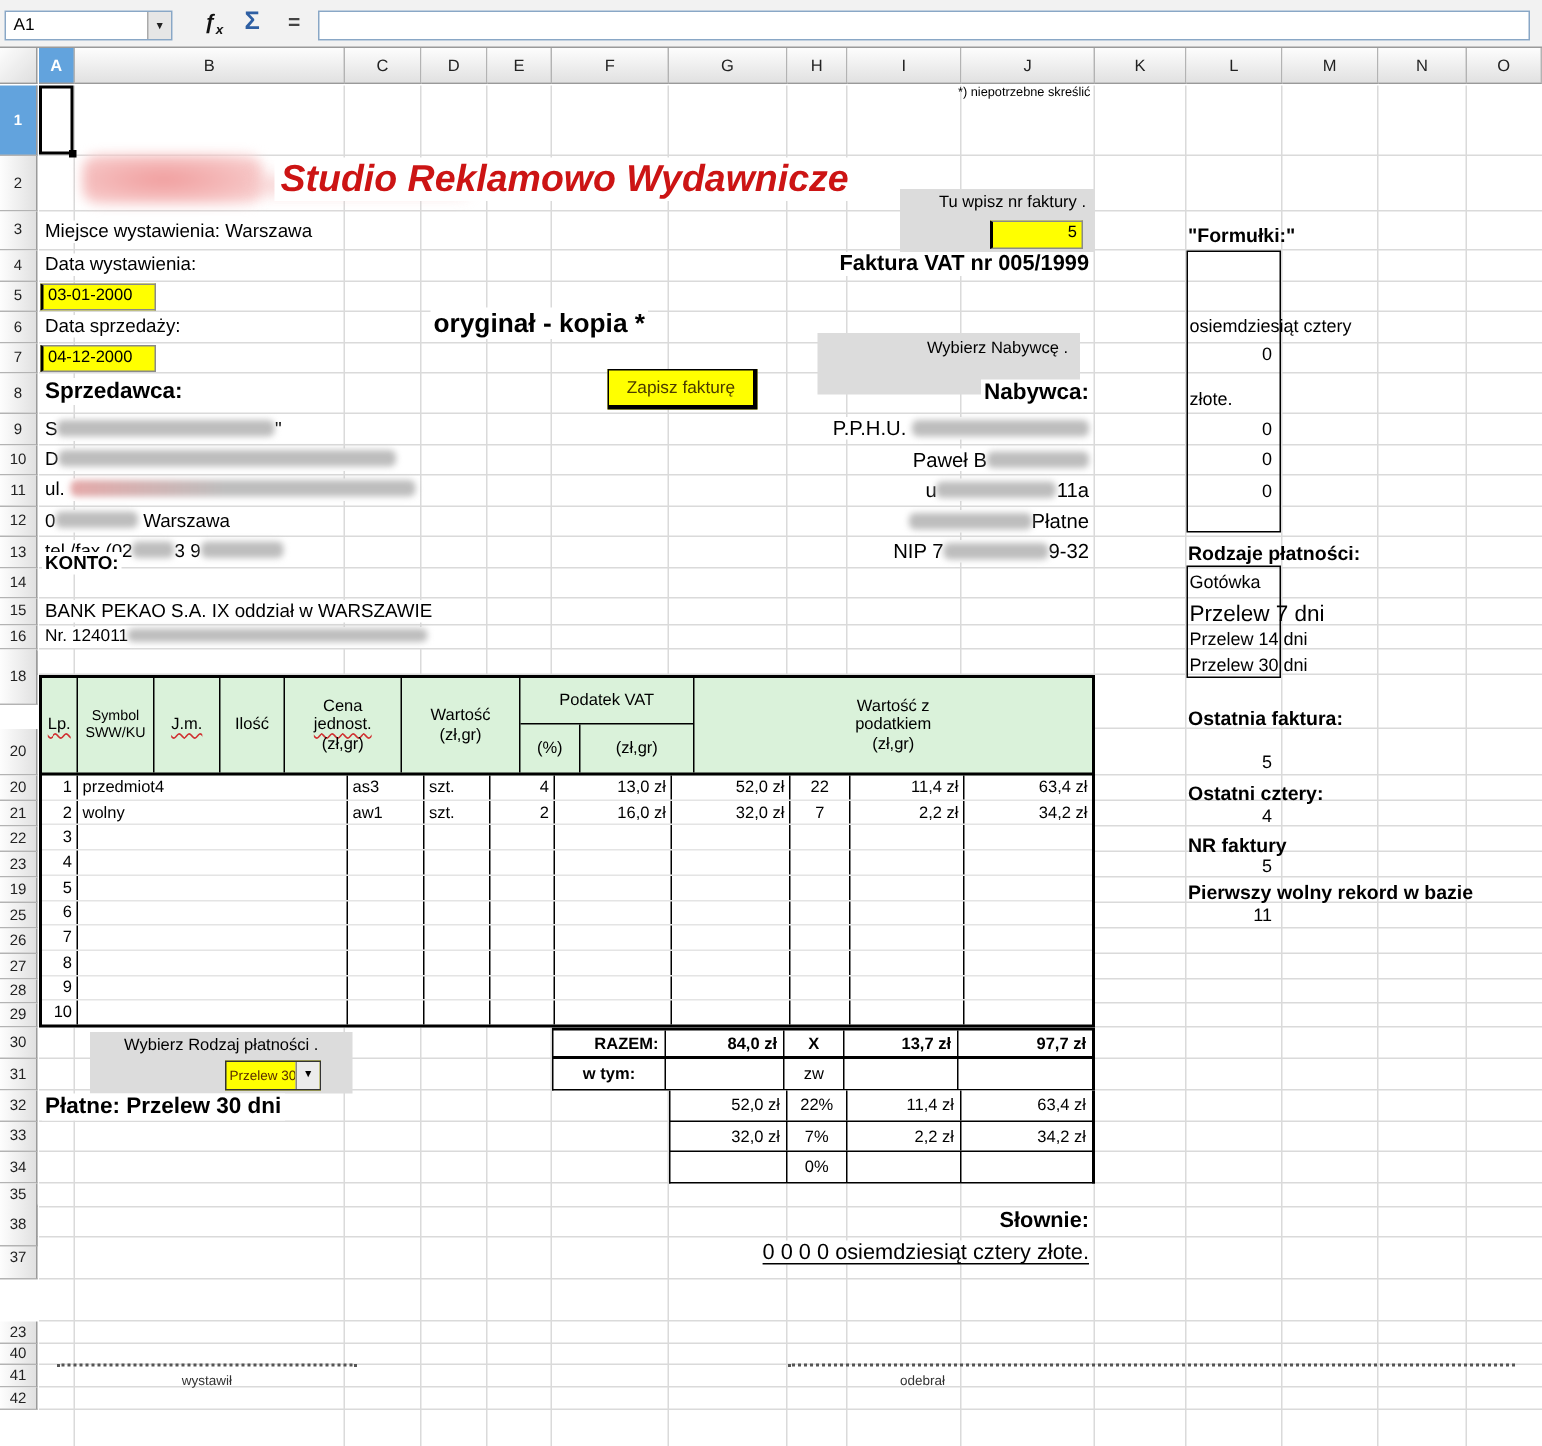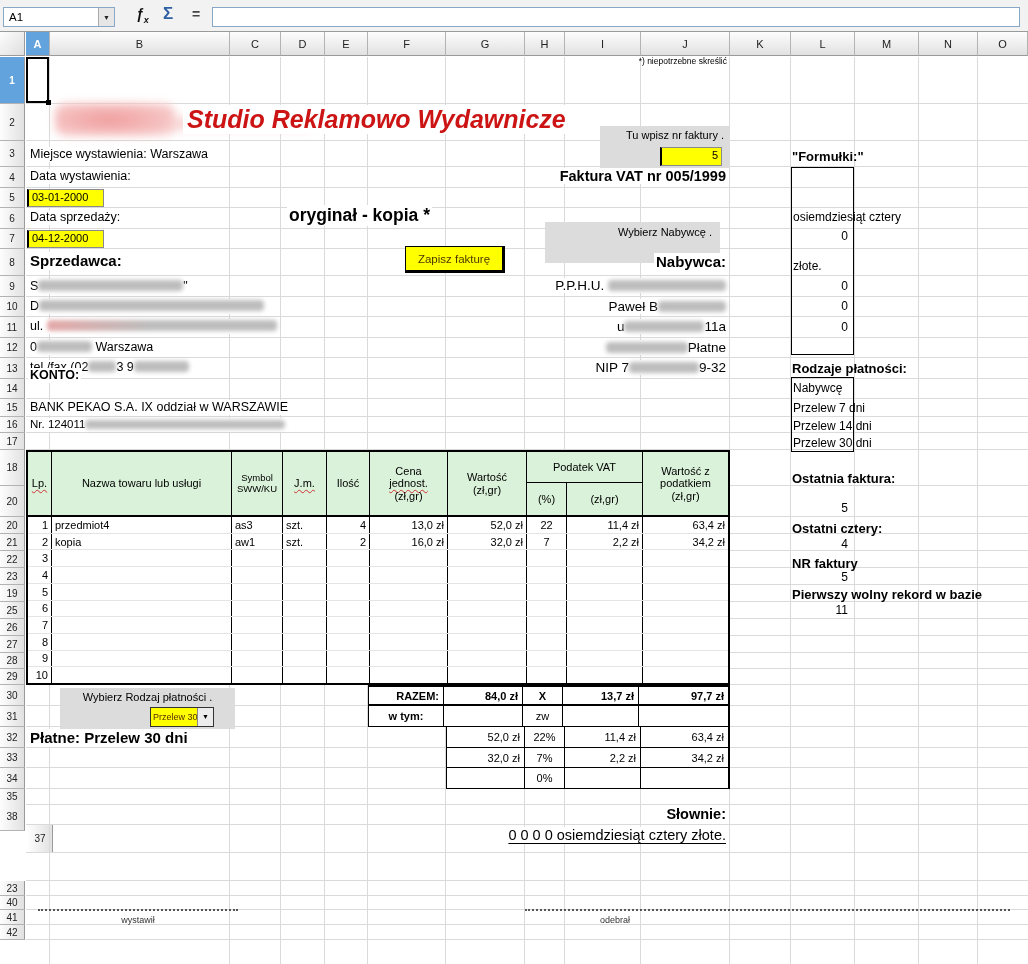--- a/index.html
+++ b/index.html
@@ -136,40 +136,40 @@
     <div class="row-hdr" style="top: 249px; height: 27px;">8</div>
     <div class="row-hdr" style="top: 276px; height: 21px;">9</div>
     <div class="row-hdr" style="top: 297px; height: 20px;">10</div>
     <div class="row-hdr" style="top: 317px; height: 21px;">11</div>
     <div class="row-hdr" style="top: 338px; height: 20px;">12</div>
     <div class="row-hdr" style="top: 358px; height: 21px;">13</div>
     <div class="row-hdr" style="top: 379px; height: 20px;">14</div>
     <div class="row-hdr" style="top: 399px; height: 18px;">15</div>
     <div class="row-hdr" style="top: 417px; height: 16px;">16</div>
     <div class="row-hdr" style="top: 433px; height: 17px;">17</div>
-    <div class="row-hdr" style="top: 450px; height: 36px;">18</div>
+    <div class="row-hdr" style="top: 434px; height: 36px;">18</div>
     <div class="row-hdr" style="top: 486px; height: 31px;">20</div>
     <div class="row-hdr" style="top: 517px; height: 17px;">20</div>
     <div class="row-hdr" style="top: 534px; height: 17px;">21</div>
     <div class="row-hdr" style="top: 551px; height: 17px;">22</div>
     <div class="row-hdr" style="top: 568px; height: 17px;">23</div>
     <div class="row-hdr" style="top: 585px; height: 17px;">19</div>
     <div class="row-hdr" style="top: 602px; height: 17px;">25</div>
     <div class="row-hdr" style="top: 619px; height: 17px;">26</div>
     <div class="row-hdr" style="top: 636px; height: 17px;">27</div>
     <div class="row-hdr" style="top: 653px; height: 16px;">28</div>
     <div class="row-hdr" style="top: 669px; height: 16px;">29</div>
     <div class="row-hdr" style="top: 685px; height: 21px;">30</div>
     <div class="row-hdr" style="top: 706px; height: 21px;">31</div>
     <div class="row-hdr" style="top: 727px; height: 21px;">32</div>
     <div class="row-hdr" style="top: 748px; height: 20px;">33</div>
     <div class="row-hdr" style="top: 768px; height: 21px;">34</div>
     <div class="row-hdr" style="top: 789px; height: 16px;">35</div>
     <div class="row-hdr" style="top: 805px; height: 20px;">36</div>
-    <div class="row-hdr" style="top: 825px; height: 28px; margin-left: 28px;">37</div>
+    <div class="row-hdr" style="top: 825px; height: 28px;">37</div>
     <div class="row-hdr" style="top: 803px; height: 28px;">38</div>
     <div class="row-hdr" style="top: 881px; height: 15px;">23</div>
     <div class="row-hdr" style="top: 896px; height: 14px;">40</div>
     <div class="row-hdr" style="top: 910px; height: 15px;">41</div>
     <div class="row-hdr" style="top: 925px; height: 15px;">42</div>
   </div>
 <div>
     <div class="vline" style="left: 49px;"></div>
     <div class="vline" style="left: 229px;"></div>
     <div class="vline" style="left: 280px;"></div>
@@ -276,38 +276,37 @@
 <div class="t" style="left:28px;top:418px;font-size:11.5px"><span class="opq"><span>Nr. 124011</span><span class="blur" style="width:200px;height:9px"></span></span></div>
 
 <div class="rw" style="left:450px;top:278px;width:278px"><span class="opq"><span>P.P.H.U.</span> <span class="blur" style="width:118px"></span></span></div>
 <div class="rw" style="left:450px;top:299px;width:278px"><span class="opq"><span>Paweł B</span><span class="blur" style="width:68px"></span></span></div>
 <div class="rw" style="left:450px;top:319px;width:278px"><span class="opq"><span>u</span><span class="blur" style="width:80px"></span><span>11a</span></span></div>
 <div class="rw" style="left:450px;top:340px;width:278px"><span class="opq"><span class="blur" style="width:82px"></span><span>Płatne</span></span></div>
 <div class="rw" style="left:450px;top:360px;width:278px"><span class="opq"><span>NIP 7</span><span class="blur" style="width:70px"></span><span>9-32</span></span></div>
 
 <div class="t b" style="left:792px;top:361px;font-size:13px">Rodzaje płatności:</div>
 <div class="boxed" style="left:791px;top:377px;width:63px;height:75px"></div>
-<div class="t" style="left:793px;top:381px;font-size:12px">Nabywcę</div>
-<div class="t" style="left:793px;top:401px;font-size:12px">Przelew 7 dni</div>
+<div class="t" style="left:793px;top:381px;font-size:12px">Gotówka</div>
+<div class="t" style="left:793px;top:401px;font-size:15px">Przelew 7 dni</div>
 <div class="t" style="left:793px;top:419px;font-size:12px">Przelew 14 dni</div>
 <div class="t" style="left:793px;top:436px;font-size:12px">Przelew 30 dni</div>
 
 <div class="t b" style="left:792px;top:471px;font-size:13px">Ostatnia faktura:</div>
 <div class="rw" style="left:791px;top:501px;width:57px;font-size:12px">5</div>
 <div class="t b" style="left:792px;top:521px;font-size:13px">Ostatni cztery:</div>
 <div class="rw" style="left:791px;top:537px;width:57px;font-size:12px">4</div>
 <div class="t b" style="left:792px;top:556px;font-size:13px">NR faktury</div>
 <div class="rw" style="left:791px;top:570px;width:57px;font-size:12px">5</div>
 <div class="t b" style="left:792px;top:587px;font-size:13px">Pierwszy wolny rekord w bazie</div>
 <div class="rw" style="left:791px;top:603px;width:57px;font-size:12px">11</div>
 
 <div class="itbl">
   <div class="ithead">
     <div class="hc" style="width:24px"><span class="wavy">Lp.</span></div>
-    <div class="hc" style="width:180px">Nazwa towaru lub usługi</div>
     <div class="hc" style="width:51px;font-size:9.5px">Symbol
 SWW/KU</div>
     <div class="hc" style="width:44px"><span class="wavy">J.m.</span></div>
     <div class="hc" style="width:43px">Ilość</div>
     <div class="hc" style="width:78px"><span>Cena</span><span class="wavy">jednost.</span><span>(zł,gr)</span></div>
     <div class="hc" style="width:79px">Wartość
 (zł,gr)</div>
     <div class="hcg" style="width:116px">
       <div class="hcg-top">Podatek VAT</div>
       <div class="hcg-bot">
@@ -327,21 +326,21 @@
         <div class="itc al" style="width: 44px;">szt.</div>
         <div class="itc ar" style="width: 43px;">4</div>
         <div class="itc ar" style="width: 78px;">13,0 zł</div>
         <div class="itc ar" style="width: 79px;">52,0 zł</div>
         <div class="itc ac" style="width: 40px;">22</div>
         <div class="itc ar" style="width: 76px;">11,4 zł</div>
         <div class="itc ar" style="flex: 1 1 0%;">63,4 zł</div>
       </div>
       <div class="itrow">
         <div class="itc ar" style="width: 24px;">2</div>
-        <div class="itc al" style="width: 180px;">kopia</div>
+        <div class="itc al" style="width: 180px;">wolny</div>
         <div class="itc al" style="width: 51px;">aw1</div>
         <div class="itc al" style="width: 44px;">szt.</div>
         <div class="itc ar" style="width: 43px;">2</div>
         <div class="itc ar" style="width: 78px;">16,0 zł</div>
         <div class="itc ar" style="width: 79px;">32,0 zł</div>
         <div class="itc ac" style="width: 40px;">7</div>
         <div class="itc ar" style="width: 76px;">2,2 zł</div>
         <div class="itc ar" style="flex: 1 1 0%;">34,2 zł</div>
       </div>
       <div class="itrow">

